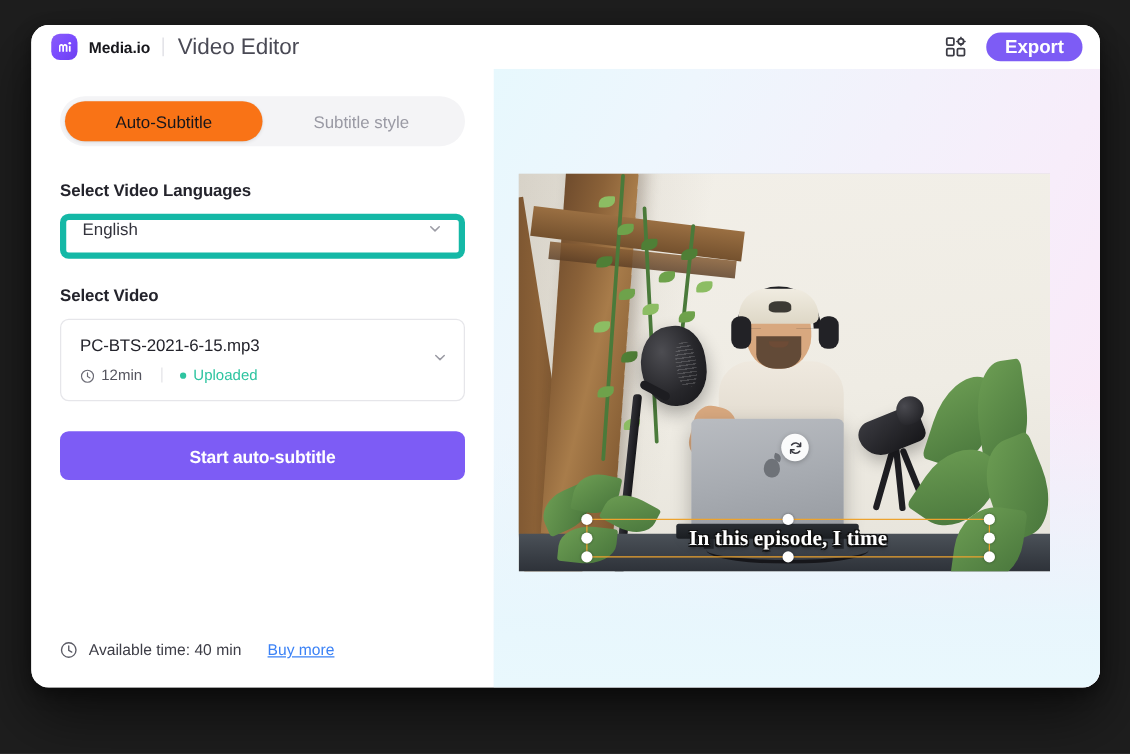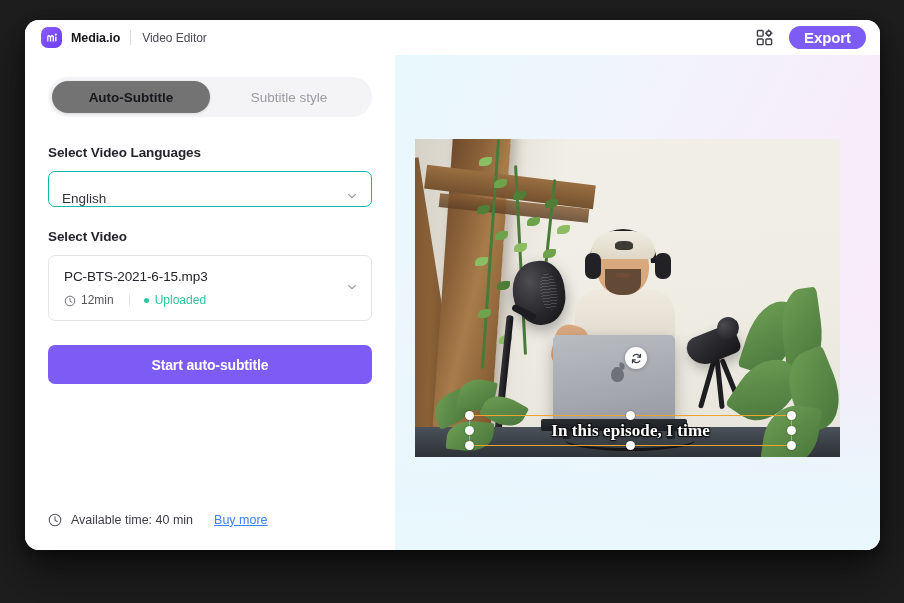--- a/index.html
+++ b/index.html
@@ -54,21 +54,21 @@
     font-weight: bold;
     color: #17171c;
     letter-spacing: -0.1px;
   }
   .brand-div {
     width: 1px; height: 15px;
     background: #dcdce2;
     margin: 0 11px 0 10px;
   }
   .app-sub {
-    font-size: 12px;
+    font-size: 18px;
     color: #4a4a55;
     letter-spacing: -0.05px;
   }
   .topbar-right {
     margin-left: auto;
     display: flex;
     align-items: center;
     gap: 16px;
   }
   .grid-icon { width: 17px; height: 17px; cursor: pointer; display:block; }
@@ -116,41 +116,41 @@
     display: flex;
     align-items: center;
     justify-content: center;
     font-size: 13.5px;
     color: #9a9aa4;
     cursor: pointer;
     user-select: none;
     font-weight: normal;
   }
   .tab.active {
-    background: #737373;
+    background: #f97316;
     color: #16161c;
-    font-weight: bold;
+    font-weight: normal;
     box-shadow: 0 1px 3px rgba(0,0,0,0.10), 0 0 0 0.5px rgba(0,0,0,0.03);
   }
 
   .field-label {
     font-size: 13.5px;
     font-weight: bold;
     color: #24242c;
     margin-bottom: 11px;
     letter-spacing: -0.1px;
   }
 
   .select-box {
     height: 36px;
-    border: 1px solid #14b8a6;
+    border: 5px solid #14b8a6;
     border-radius: 7px;
     background: #fff;
     display: flex;
-    align-items: flex-end;
+    align-items: flex-start;
     padding: 0 13px;
     cursor: pointer;
     margin-bottom: 22px;
   }
   .select-value {
     font-size: 13.5px;
     color: #33333c;
   }
   .chev {
     margin-left: auto;

